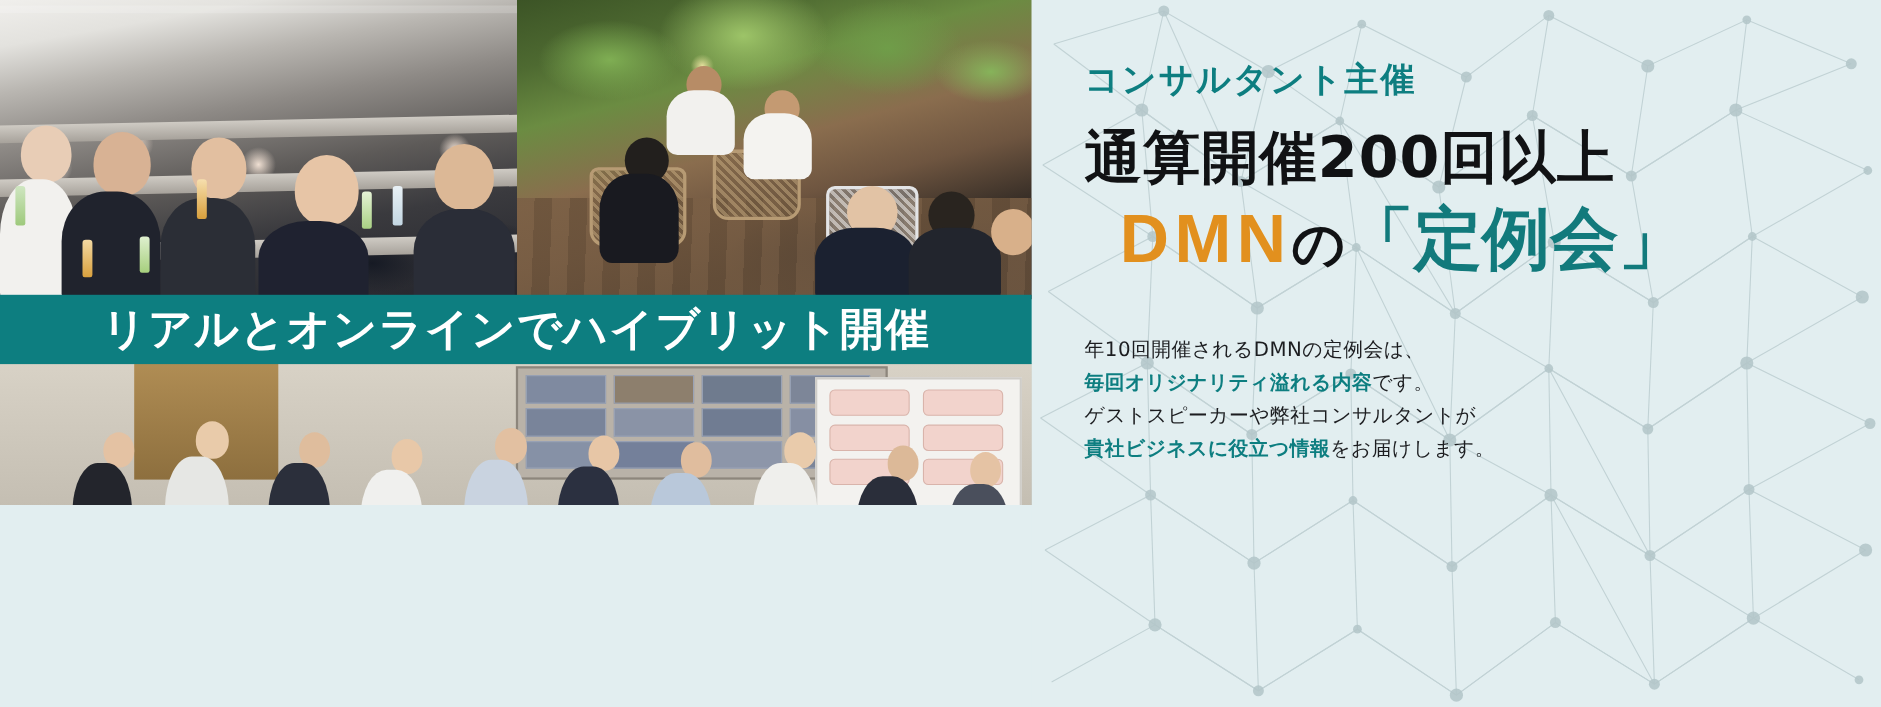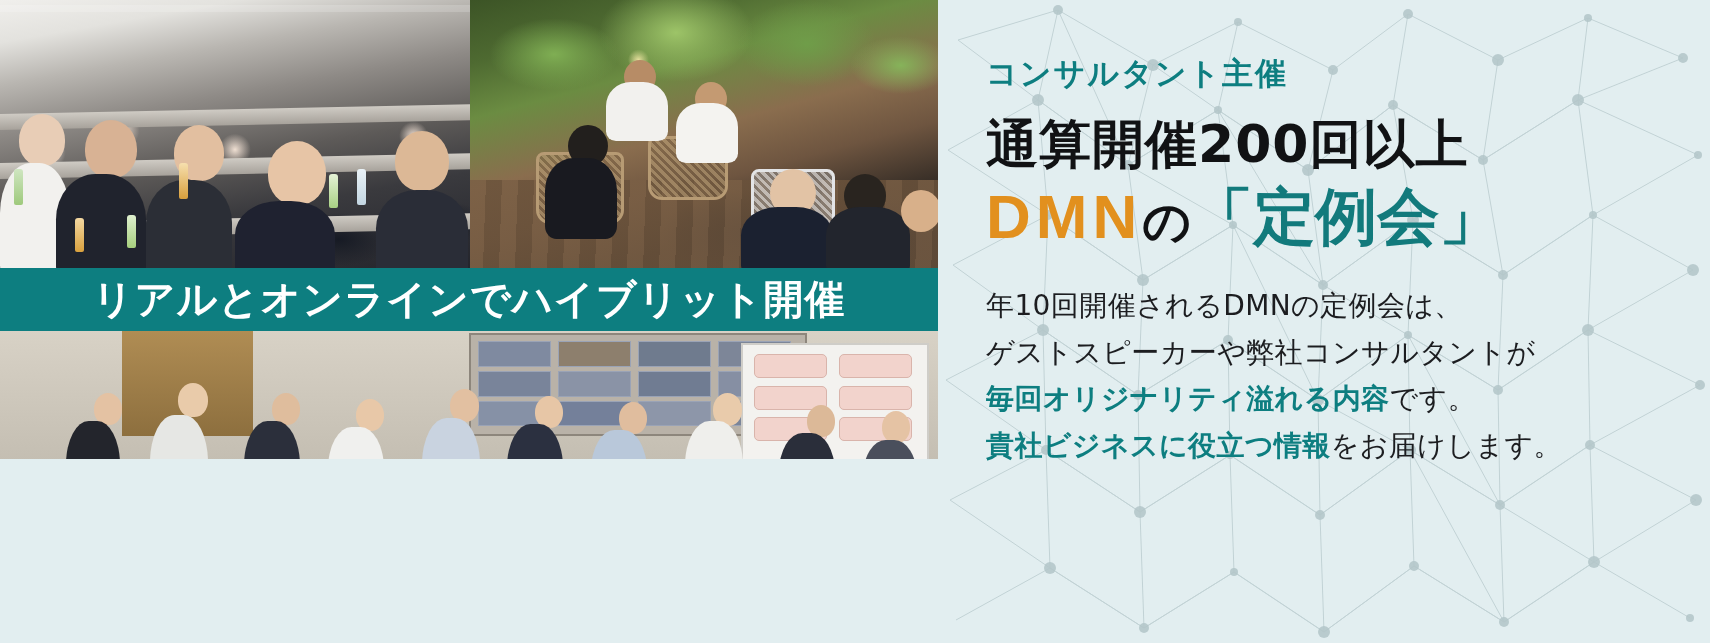--- a/index.html
+++ b/index.html
@@ -95,25 +95,25 @@
 
   .rc-inner { position:absolute; left:0; top:0; width:100%; height:100%;
     padding:58px 0 16px 48px; z-index:3; }
 
   .kicker { color:#0d7e80; font-size:31px; font-weight:700; letter-spacing:2px; line-height:1;
     font-family:"DejaVu Sans","Liberation Sans",sans-serif; }
   .headline1 { margin-top:28px; color:#111214; font-size:52px; font-weight:700; letter-spacing:1px; line-height:1.06;
     font-family:"DejaVu Sans","Liberation Sans",sans-serif; }
   .headline2 { margin-top:12px; font-size:62px; font-weight:700; line-height:1.05; white-space:nowrap;
     font-family:"DejaVu Sans","Liberation Sans",sans-serif; }
-  .headline2 .dmn { color:#e2901e; letter-spacing:5px; font-family:"Liberation Sans",sans-serif; }
+  .headline2 .dmn { color:#e2901e; letter-spacing:5px; font-family:"Liberation Sans",sans-serif;margin-left:32px; }
   .headline2 .no  { color:#111214; font-size:48px; }
   .headline2 .teiireikai { color:#127a7c; }
 
-  .bodytxt { margin-top:34px; font-size:28px; line-height:1.66; color:#1c1d20; letter-spacing:.4px;
+  .bodytxt { margin-top:54px; font-size:18px; line-height:1.66; color:#1c1d20; letter-spacing:.4px;
     font-family:"DejaVu Sans","Liberation Sans",sans-serif; }
   .bodytxt .hl { color:#0d7e80; font-weight:700; }
   .bodytxt .ln { white-space:nowrap; }
 </style>
 </head>
 <body>
 
 <div class="banner">
 
   <div class="left-col">
@@ -316,19 +316,19 @@
 
     <div class="rc-inner">
       <div class="kicker">コンサルタント主催</div>
 
       <div class="headline1">通算開催200回以上</div>
 
       <div class="headline2"><span class="dmn">DMN</span><span class="no">の</span><span class="teiireikai">「定例会」</span></div>
 
       <div class="bodytxt">
         <div class="ln"><span>年10回開催されるDMNの定例会は、</span></div>
+        <div class="ln"><span class="hl">毎回オリジナリティ溢れる内容</span><span>です。</span></div>
         <div class="ln"><span>ゲストスピーカーや弊社コンサルタントが</span></div>
-        <div class="ln"><span class="hl">毎回オリジナリティ溢れる内容</span><span>です。</span></div>
         <div class="ln"><span class="hl">貴社ビジネスに役立つ情報</span><span>をお届けします。</span></div>
       </div>
     </div>
   </div>
 </div>
 
 </body></html>

